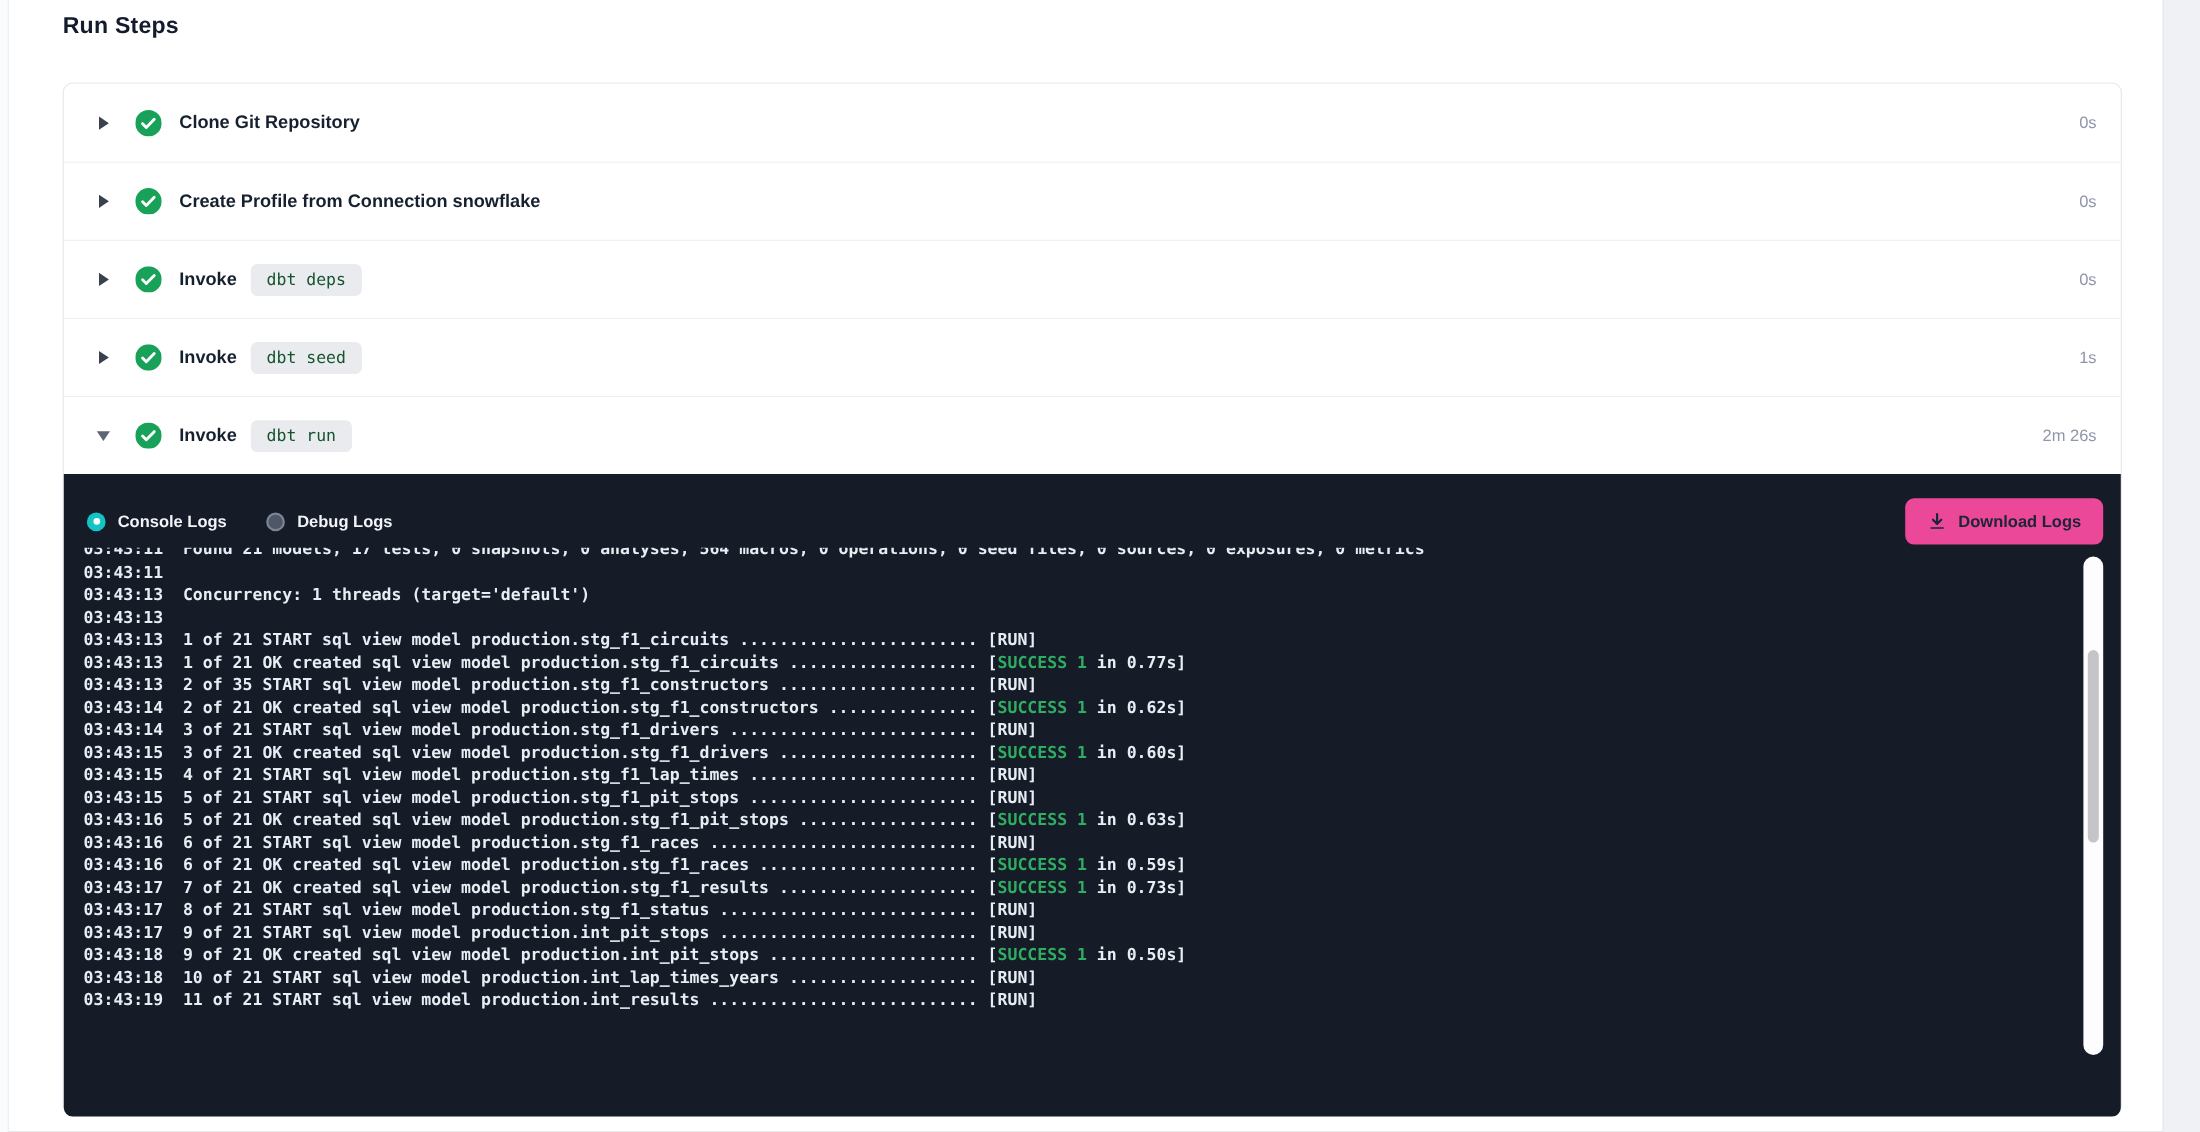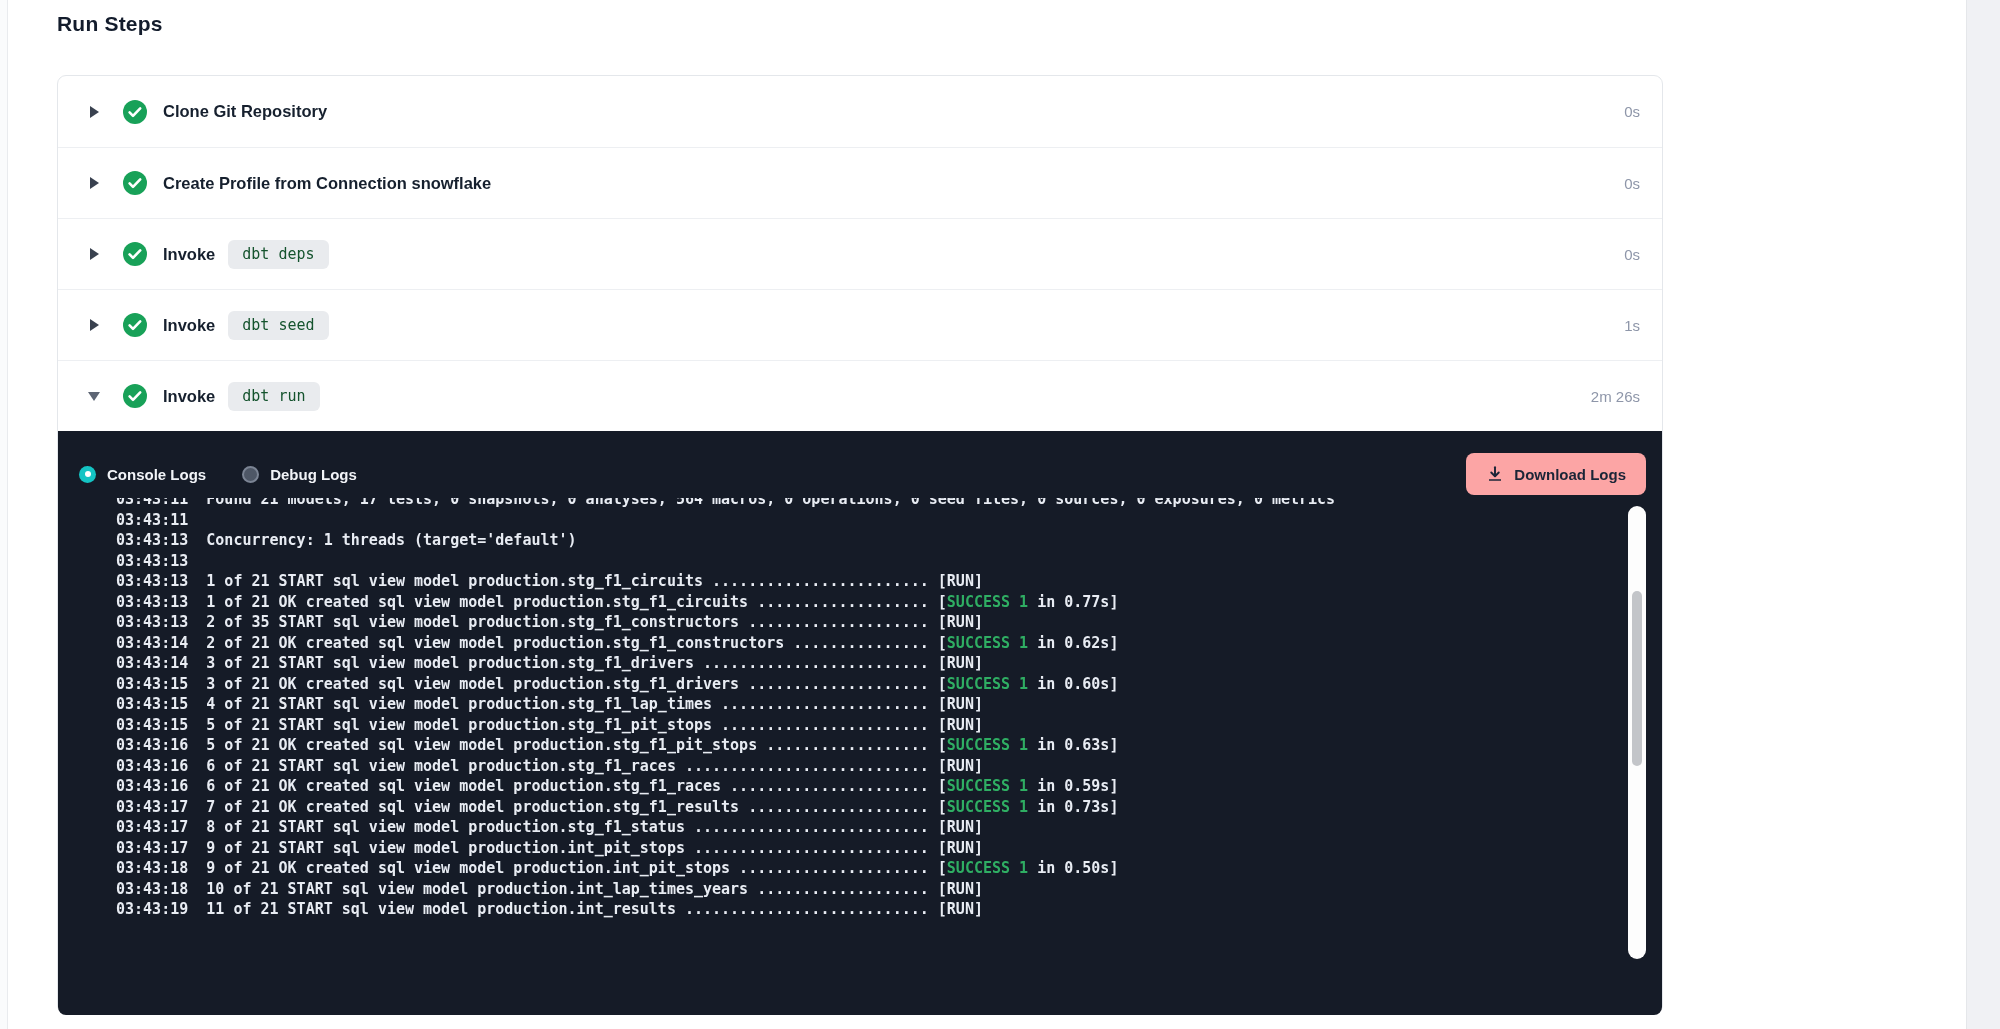--- a/index.html
+++ b/index.html
@@ -26,21 +26,21 @@
   }
   .right-strip{
     position:absolute;right:0;top:0;width:34px;height:1029px;
     background:#f0f1f4;border-left:1px solid #e5e7ea;
   }
   .page-title{
     position:absolute;left:57px;top:12px;
     font-size:21px;font-weight:700;color:#131c2c;letter-spacing:.2px;
   }
   .card{
-    position:absolute;left:57px;top:75px;width:1606px;height:939px;
+    position:absolute;left:57px;top:75px;width:1872px;height:939px;
     background:#ffffff;border:1px solid var(--card-border);border-radius:9px;
   }
   .step-row{
     height:71px;display:flex;align-items:center;
     padding:0 22px 0 29px;cursor:pointer;
   }
   .step-row + .step-row{border-top:1px solid var(--row-border);}
   .chev{width:14px;margin-right:22px;display:flex;justify-content:center;}
   .tri-right{
     width:0;height:0;border-left:9px solid #39414f;
@@ -74,34 +74,34 @@
   }
   .radio.on{background:var(--teal);}
   .radio.on::after{
     content:"";position:absolute;left:5.5px;top:5.5px;width:6px;height:6px;
     border-radius:50%;background:#ffffff;
   }
   .radio.off{background:#4e5766;border:2px solid #7b8494;}
   .tab-label{color:#f2f4f8;font-size:15px;font-weight:700;}
   .download-btn{
     margin-left:auto;display:flex;align-items:center;gap:10px;
-    background:#fca5a5;border:none;border-radius:8px;height:42px;padding:0 20px;
+    background:#ec4899;border:none;border-radius:8px;height:42px;padding:0 20px;
     font-family:"Liberation Sans", sans-serif;
     font-size:15px;font-weight:600;color:#1b2537;cursor:pointer;
   }
   .download-btn svg{display:block;}
   .log-viewport{
     position:absolute;left:0;right:0;top:67px;bottom:0;overflow:hidden;
     padding-left:18px;
   }
   .log-lines{margin-top:-9px;}
   .log-line{
     font-family:"DejaVu Sans Mono", monospace;
     font-size:15px;font-weight:700;line-height:20.5px;
-    color:#e8ecf3;white-space:pre;margin-left:40px;
+    color:#e8ecf3;white-space:pre;
   }
   .log-line .ok{color:var(--log-green);}
   .scroll-track{
     position:absolute;right:16px;top:75px;width:18px;height:453px;
     background:#fdfdfd;border-radius:9px;
   }
   .scroll-thumb{
     position:absolute;left:4px;top:85px;width:10px;height:175px;
     background:#c3c5c9;border-radius:5px;cursor:grab;
   }

